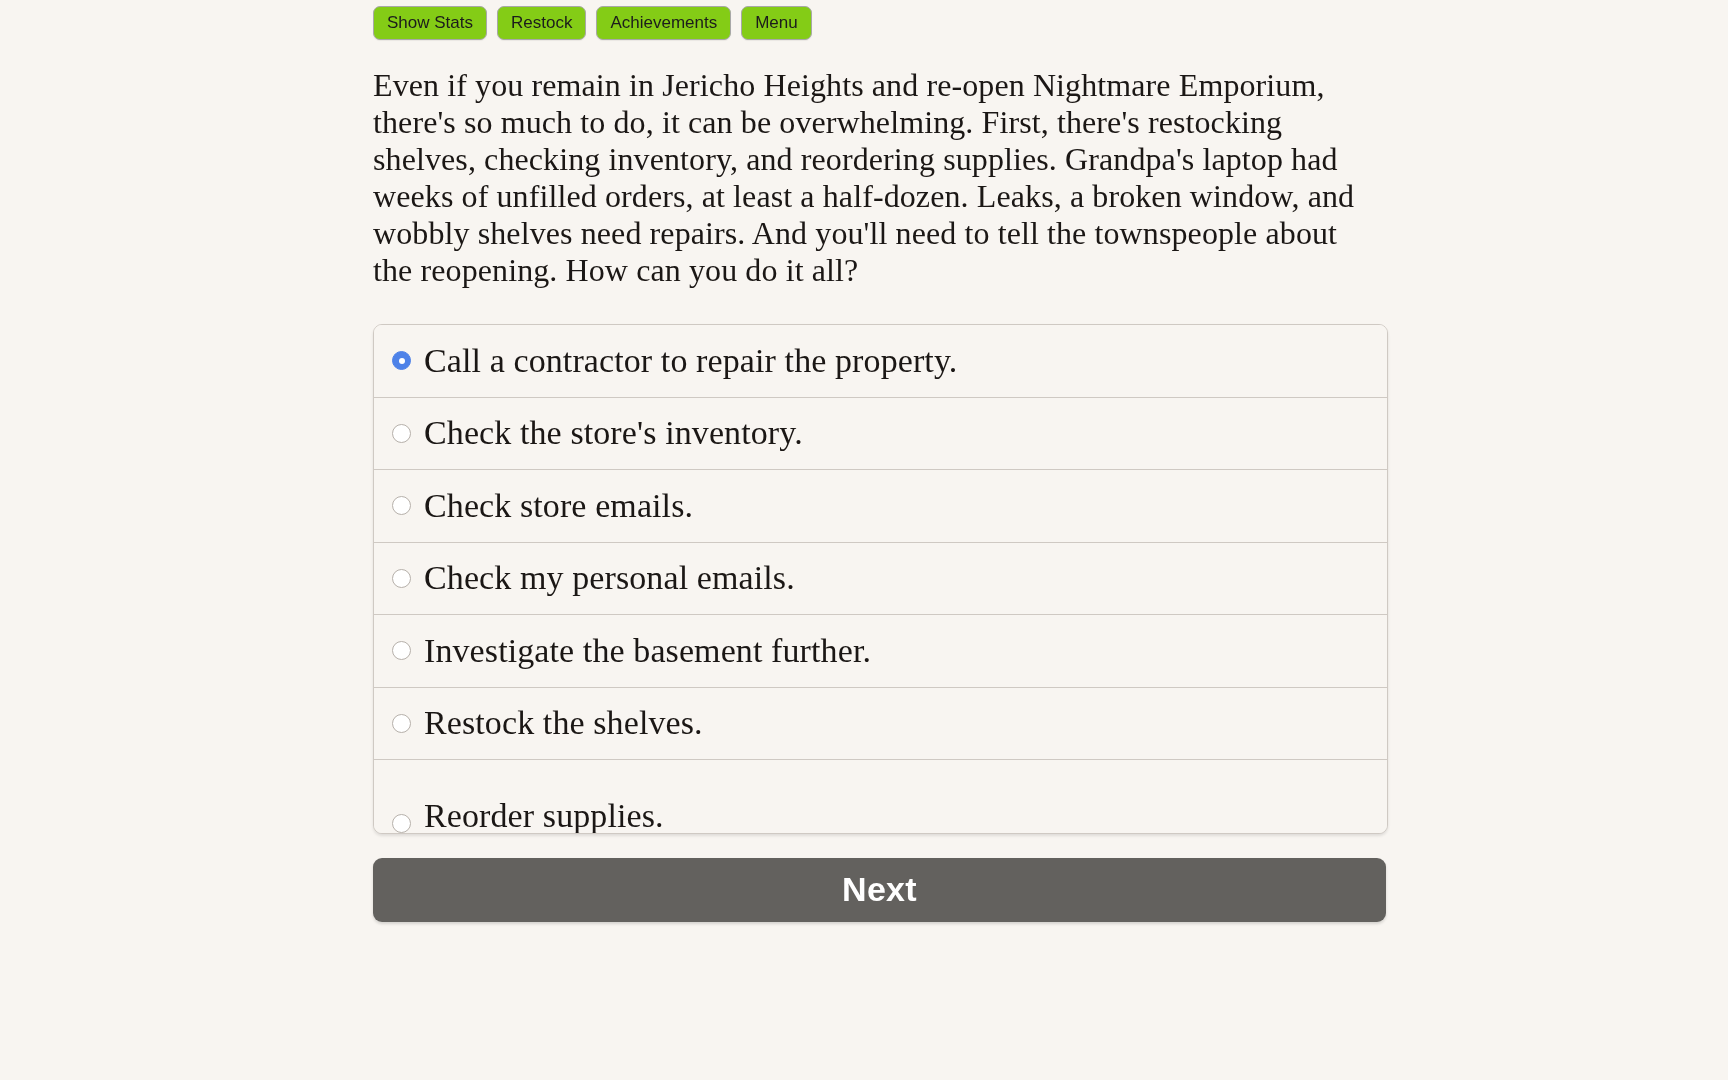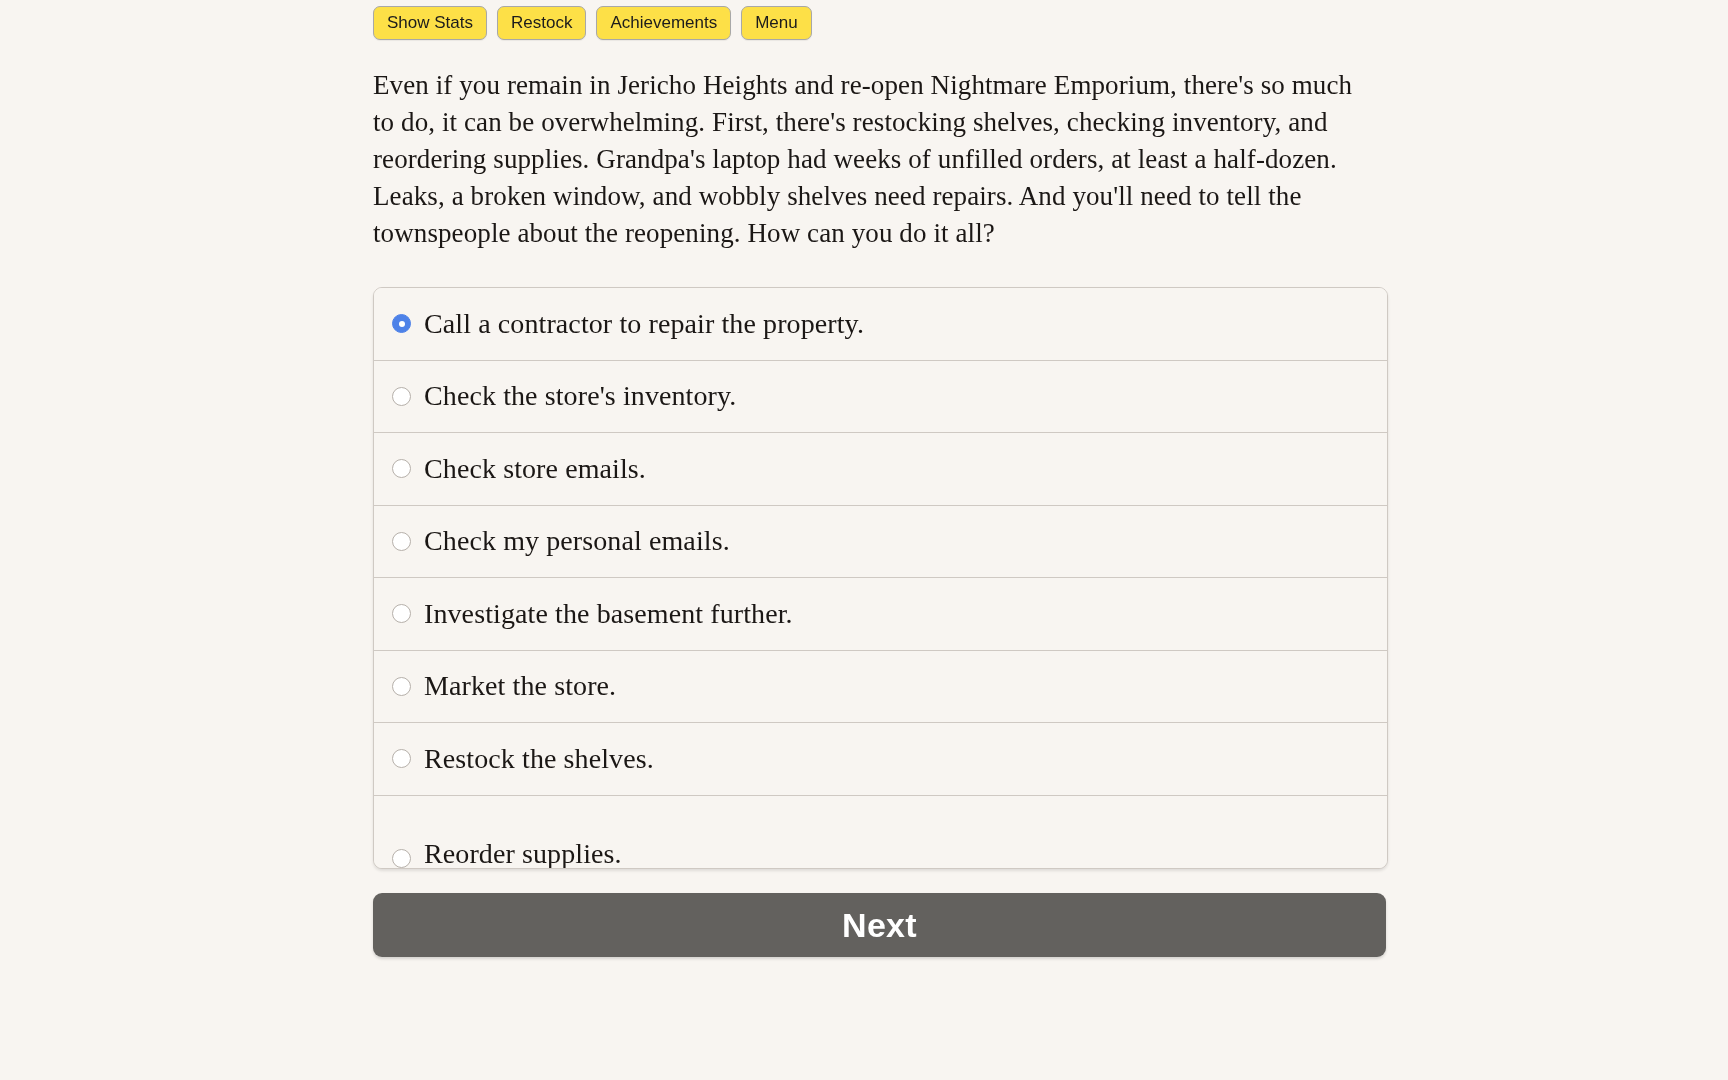--- a/index.html
+++ b/index.html
@@ -28,36 +28,36 @@
     align-items: center;
     gap: 10px;
     padding-top: 6px;
     padding-left: 373px;
   }
   .tb-btn {
     font-family: "Liberation Sans", sans-serif;
     font-size: 17px;
     line-height: 1;
     color: #1c1c1c;
-    background: #fde047;
+    background: #84cc16;
     border: 1px solid #a8a8a8;
     border-radius: 7px;
     padding: 7px 13px 8px 13px;
     cursor: pointer;
     box-shadow: 0 1px 1px rgba(0,0,0,0.06);
     white-space: nowrap;
   }
 
   
   .story {
     width: 1000px;
     margin-left: 373px;
     margin-top: 27px;
     font-family: "Liberation Serif", serif;
-    font-size: 27px;
+    font-size: 32px;
     line-height: 37px;
     color: #1b1715;
     letter-spacing: 0.1px;
   }
 
   
   .choices {
     width: 1013px;
     margin-left: 373px;
     margin-top: 35px;
@@ -99,21 +99,21 @@
   .radio.selected::after {
     content: "";
     width: 6px;
     height: 6px;
     border-radius: 50%;
     background: #ffffff;
     display: block;
   }
   .choice-label {
     font-family: "Liberation Serif", serif;
-    font-size: 28px;
+    font-size: 34px;
     color: #1b1715;
     line-height: 1;
     letter-spacing: 0.1px;
   }
 
   
   .next-btn {
     display: block;
     width: 1013px;
     margin-left: 373px;
@@ -161,24 +161,20 @@
     <div class="choice">
       <span class="radio"></span>
       <span class="choice-label">Check my personal emails.</span>
     </div>
     <div class="choice">
       <span class="radio"></span>
       <span class="choice-label">Investigate the basement further.</span>
     </div>
     <div class="choice">
       <span class="radio"></span>
-      <span class="choice-label">Market the store.</span>
-    </div>
-    <div class="choice">
-      <span class="radio"></span>
       <span class="choice-label">Restock the shelves.</span>
     </div>
     <div class="choice">
       <span class="radio"></span>
       <span class="choice-label">Reorder supplies.</span>
     </div>
   </div>
 
   <button class="next-btn">Next</button>
 

